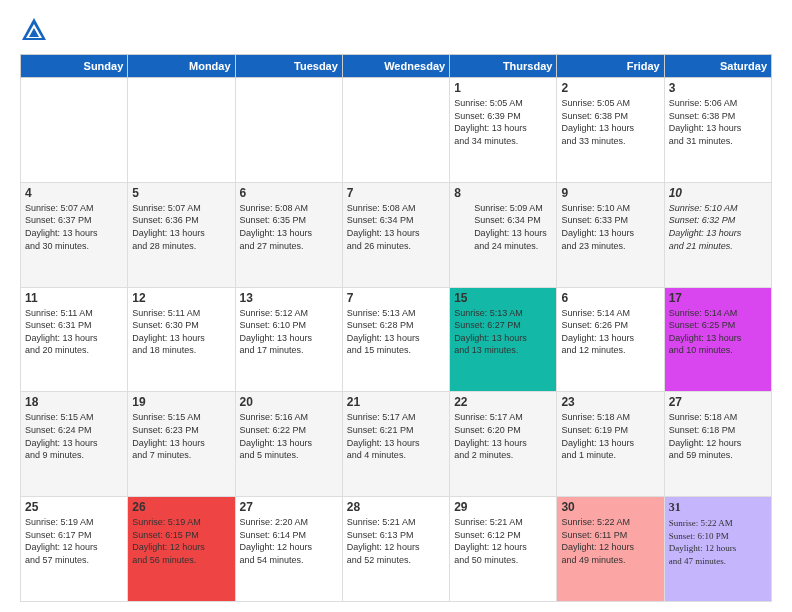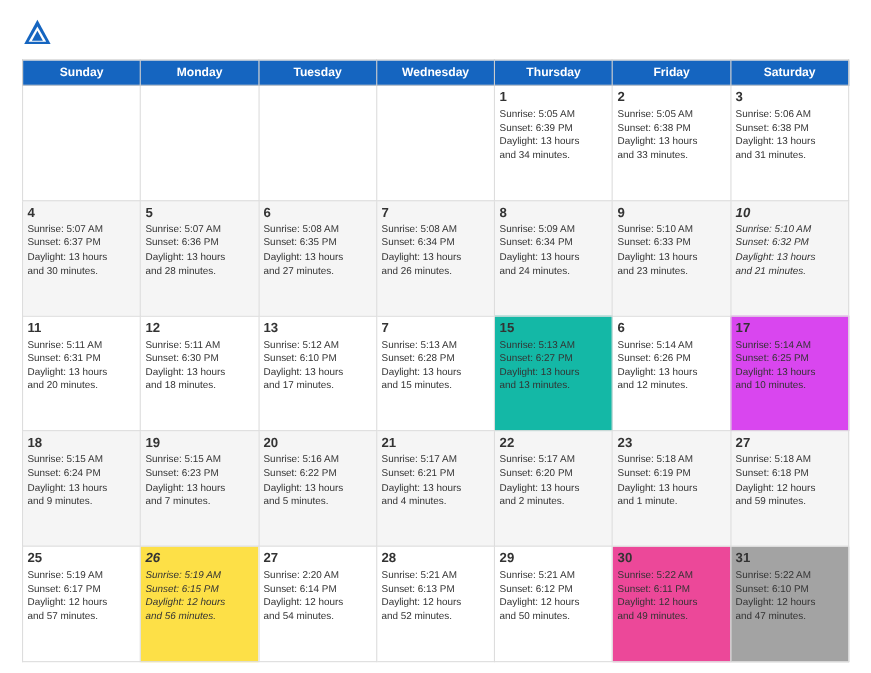--- a/index.html
+++ b/index.html
@@ -66,21 +66,21 @@
       border-collapse: collapse;
       flex: 1;
       table-layout: fixed;
     }
     .calendar-table th {
       background-color: #1565c0;
       color: white;
       font-size: 11px;
       font-weight: bold;
       padding: 5px 4px;
-      text-align: center;
+      text-align: right;
       border: 1px solid #ccc;
     }
     .calendar-table td {
       vertical-align: top;
       padding: 3px 4px;
       border: 1px solid #ddd;
       font-size: 9.5px;
       color: #333;
       height: 88px;
     }
@@ -192,21 +192,21 @@
           </td>
           <td style="background-color: rgb(245, 245, 245);">
             <span class="day-number">7</span>
             <div class="day-info" style="white-space: pre-line;">Sunrise: 5:08 AM
 Sunset: 6:34 PM
 Daylight: 13 hours
 and 26 minutes.</div>
           </td>
           <td style="background-color: rgb(245, 245, 245);">
             <span class="day-number">8</span>
-            <div class="day-info" style="white-space: pre-line;">Sunrise: 5:09 AM
+            <div class="day-info" style="white-space: pre-line; margin-left: 20px;">Sunrise: 5:09 AM
 Sunset: 6:34 PM
 Daylight: 13 hours
 and 24 minutes.</div>
           </td>
           <td style="background-color: rgb(245, 245, 245);">
             <span class="day-number">9</span>
             <div class="day-info" style="white-space: pre-line;">Sunrise: 5:10 AM
 Sunset: 6:33 PM
 Daylight: 13 hours
 and 23 minutes.</div>
@@ -322,21 +322,21 @@
           </td>
         </tr>
         <tr>
           <td style="background-color: rgb(255, 255, 255);">
             <span class="day-number">25</span>
             <div class="day-info" style="white-space: pre-line;">Sunrise: 5:19 AM
 Sunset: 6:17 PM
 Daylight: 12 hours
 and 57 minutes.</div>
           </td>
-          <td style="background-color: #fde047; font-style: italic;">
+          <td style="background-color: #ef4444;">
             <span class="day-number">26</span>
             <div class="day-info" style="white-space: pre-line;">Sunrise: 5:19 AM
 Sunset: 6:15 PM
 Daylight: 12 hours
 and 56 minutes.</div>
           </td>
           <td style="background-color: rgb(255, 255, 255);">
             <span class="day-number">27</span>
             <div class="day-info" style="white-space: pre-line;">Sunrise: 2:20 AM
 Sunset: 6:14 PM
@@ -350,28 +350,28 @@
 Daylight: 12 hours
 and 52 minutes.</div>
           </td>
           <td style="background-color: rgb(255, 255, 255);">
             <span class="day-number">29</span>
             <div class="day-info" style="white-space: pre-line;">Sunrise: 5:21 AM
 Sunset: 6:12 PM
 Daylight: 12 hours
 and 50 minutes.</div>
           </td>
-          <td style="background-color: #ec4899;">
+          <td style="background-color: #fca5a5;">
             <span class="day-number">30</span>
             <div class="day-info" style="white-space: pre-line;">Sunrise: 5:22 AM
 Sunset: 6:11 PM
 Daylight: 12 hours
 and 49 minutes.</div>
           </td>
-          <td style="background-color: #a3a3a3;">
+          <td style="background-color: #c4b5fd; font-family: Liberation Serif, serif;">
             <span class="day-number">31</span>
             <div class="day-info" style="white-space: pre-line;">Sunrise: 5:22 AM
 Sunset: 6:10 PM
 Daylight: 12 hours
 and 47 minutes.</div>
           </td>
         </tr>
       </tbody>
   </table>
 </div>

